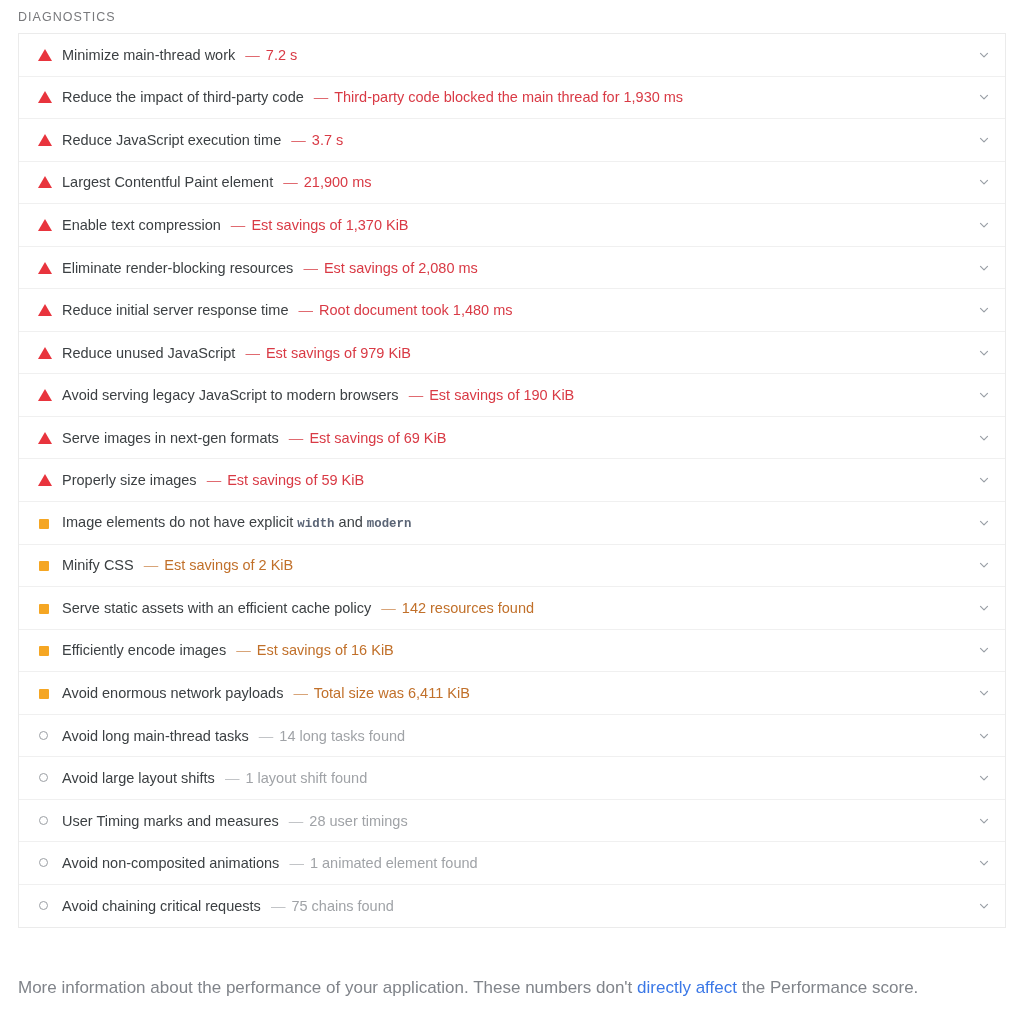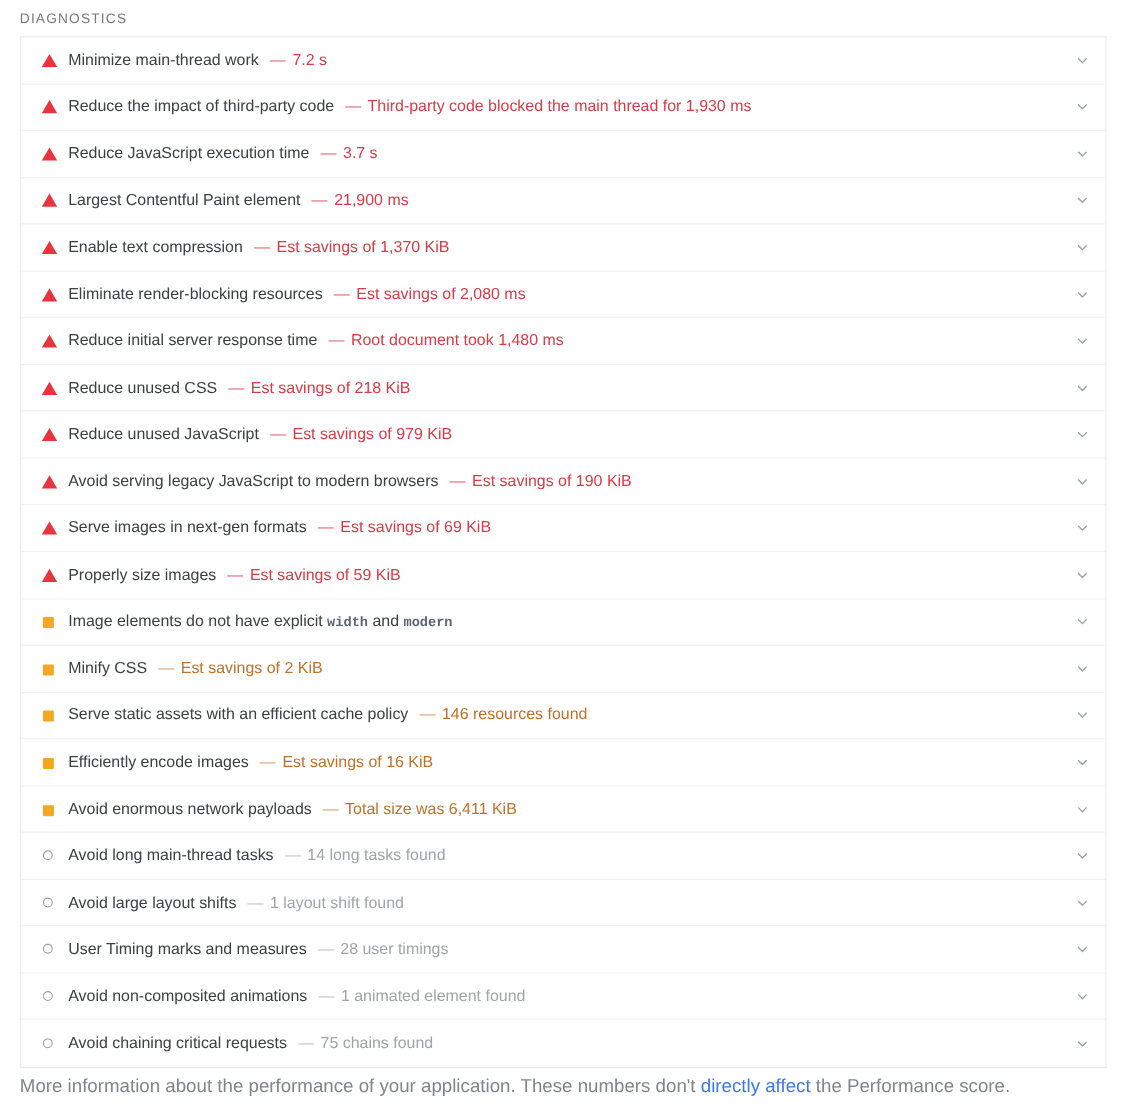--- a/index.html
+++ b/index.html
@@ -237,29 +237,20 @@
         <span class="sev fail"></span>
         <span class="row-text"><span class="row-title">Reduce initial server response time</span>&nbsp; <span class="dash">—</span> <span class="value">Root document took 1,480 ms</span></span>
         <span class="chevron">
           <svg width="14" height="14" viewBox="0 0 16 16" aria-hidden="true">
             <path d="M4 6.2 L8 10.2 L12 6.2" fill="none" stroke="currentColor" stroke-width="1.4" stroke-linecap="round" stroke-linejoin="round"></path>
           </svg>
         </span>
       </div>
       <div class="audit-row fail">
         <span class="sev fail"></span>
-        <span class="row-text"><span class="row-title">Reduce unused CSS</span>&nbsp; <span class="dash">—</span> <span class="value">Est savings of 218 KiB</span></span>
-        <span class="chevron">
-          <svg width="14" height="14" viewBox="0 0 16 16" aria-hidden="true">
-            <path d="M4 6.2 L8 10.2 L12 6.2" fill="none" stroke="currentColor" stroke-width="1.4" stroke-linecap="round" stroke-linejoin="round"></path>
-          </svg>
-        </span>
-      </div>
-      <div class="audit-row fail">
-        <span class="sev fail"></span>
         <span class="row-text"><span class="row-title">Reduce unused JavaScript</span>&nbsp; <span class="dash">—</span> <span class="value">Est savings of 979 KiB</span></span>
         <span class="chevron">
           <svg width="14" height="14" viewBox="0 0 16 16" aria-hidden="true">
             <path d="M4 6.2 L8 10.2 L12 6.2" fill="none" stroke="currentColor" stroke-width="1.4" stroke-linecap="round" stroke-linejoin="round"></path>
           </svg>
         </span>
       </div>
       <div class="audit-row fail">
         <span class="sev fail"></span>
         <span class="row-text"><span class="row-title">Avoid serving legacy JavaScript to modern browsers</span>&nbsp; <span class="dash">—</span> <span class="value">Est savings of 190 KiB</span></span>
@@ -300,21 +291,21 @@
         <span class="sev average"></span>
         <span class="row-text"><span class="row-title">Minify CSS</span>&nbsp; <span class="dash">—</span> <span class="value">Est savings of 2 KiB</span></span>
         <span class="chevron">
           <svg width="14" height="14" viewBox="0 0 16 16" aria-hidden="true">
             <path d="M4 6.2 L8 10.2 L12 6.2" fill="none" stroke="currentColor" stroke-width="1.4" stroke-linecap="round" stroke-linejoin="round"></path>
           </svg>
         </span>
       </div>
       <div class="audit-row average">
         <span class="sev average"></span>
-        <span class="row-text"><span class="row-title">Serve static assets with an efficient cache policy</span>&nbsp; <span class="dash">—</span> <span class="value">146 resources found</span></span>
+        <span class="row-text"><span class="row-title">Serve static assets with an efficient cache policy</span>&nbsp; <span class="dash">—</span> <span class="value">142 resources found</span></span>
         <span class="chevron">
           <svg width="14" height="14" viewBox="0 0 16 16" aria-hidden="true">
             <path d="M4 6.2 L8 10.2 L12 6.2" fill="none" stroke="currentColor" stroke-width="1.4" stroke-linecap="round" stroke-linejoin="round"></path>
           </svg>
         </span>
       </div>
       <div class="audit-row average">
         <span class="sev average"></span>
         <span class="row-text"><span class="row-title">Efficiently encode images</span>&nbsp; <span class="dash">—</span> <span class="value">Est savings of 16 KiB</span></span>
         <span class="chevron">

